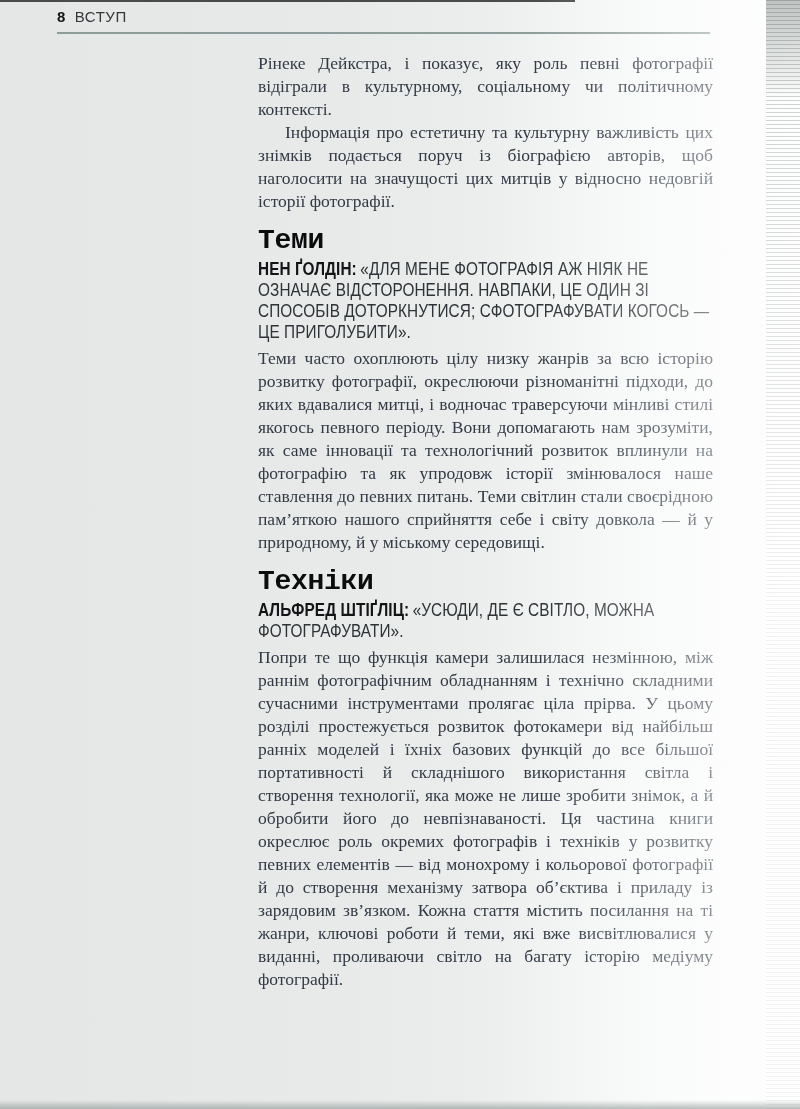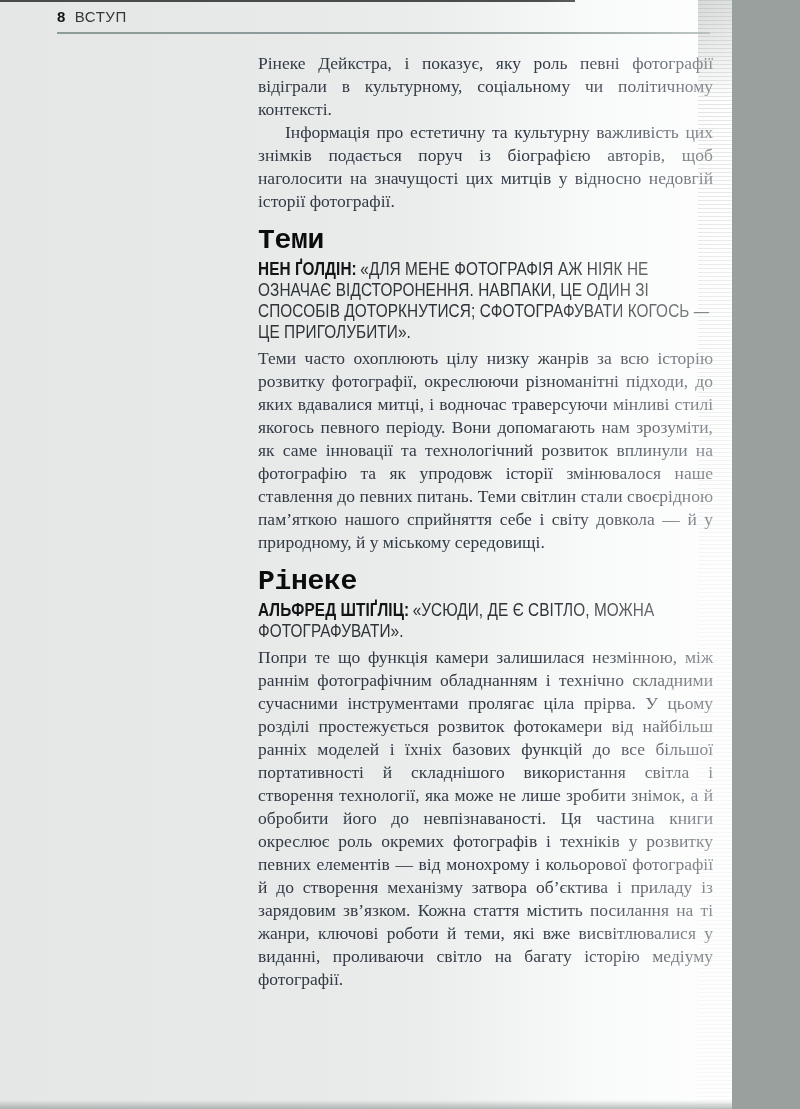--- a/index.html
+++ b/index.html
@@ -1,20 +1,20 @@
 <!DOCTYPE html>
 <html><head>
 <meta charset="utf-8">
 <style>
   html, body { margin: 0; padding: 0; background: #9aa09e; }
   * { box-sizing: border-box; }
 
   .page {
     position: relative;
-    width: 732px;
+    width: 800px;
     height: 1109px;
     overflow: hidden;
     background:
       linear-gradient(to right,
         #e4e7e6 0%, #e7eae9 42%, #eaedec 58%,
         #f1f4f3 70%, #f9fbfa 82%, #fdfefd 100%);
     font-family: "Liberation Serif", serif;
   }
 
   
@@ -126,21 +126,21 @@
 
     <p>Рінеке Дейкстра, і показує, яку роль певні фотографії відіграли в культурному, соціальному чи політичному контексті.</p>
     <p class="indent">Інформація про естетичну та культурну важливість цих знімків подається поруч із біографією авторів, щоб наголосити на значущості цих митців у відносно недовгій історії фотографії.</p>
 
     <div class="section-heading">Теми</div>
     <div class="quote">
       <span class="q-author">НЕН ҐОЛДІН:</span><span>«ДЛЯ МЕНЕ ФОТОГРАФІЯ АЖ НІЯК НЕ ОЗНАЧАЄ ВІДСТОРОНЕННЯ. НАВПАКИ, ЦЕ ОДИН ЗІ СПОСОБІВ ДОТОРКНУТИСЯ; СФОТОГРАФУВАТИ КОГОСЬ — ЦЕ ПРИГОЛУБИТИ».</span>
     </div>
     <p>Теми часто охоплюють цілу низку жанрів за всю історію розвитку фотографії, окреслюючи різноманітні підходи, до яких вдавалися митці, і водночас траверсуючи мінливі стилі якогось певного періоду. Вони допомагають нам зрозуміти, як саме інновації та технологічний розвиток вплинули на фотографію та як упродовж історії змінювалося наше ставлення до певних питань. Теми світлин стали своєрідною пам’яткою нашого сприйняття себе і світу довкола — й у природному, й у міському середовищі.</p>
 
-    <div class="section-heading">Рінеке</div>
+    <div class="section-heading">Техніки</div>
     <div class="quote">
       <span class="q-author">АЛЬФРЕД ШТІҐЛІЦ:</span><span>«УСЮДИ, ДЕ Є СВІТЛО, МОЖНА ФОТОГРАФУВАТИ».</span>
     </div>
     <p>Попри те що функція камери залишилася незмінною, між раннім фотографічним обладнанням і технічно складними сучасними інструментами пролягає ціла прірва. У цьому розділі простежується розвиток фотокамери від найбільш ранніх моделей і їхніх базових функцій до все більшої портативності й складнішого використання світла і створення технології, яка може не лише зробити знімок, а й обробити його до невпізнаваності. Ця частина книги окреслює роль окремих фотографів і техніків у розвитку певних елементів — від монохрому і кольорової фотографії й до створення механізму затвора об’єктива і приладу із зарядовим зв’язком. Кожна стаття містить посилання на ті жанри, ключові роботи й теми, які вже висвітлювалися у виданні, проливаючи світло на багату історію медіуму фотографії.</p>
 
   </div>
 
   <div class="fade-overlay"></div>
   <div class="bottom-shade"></div>
 

